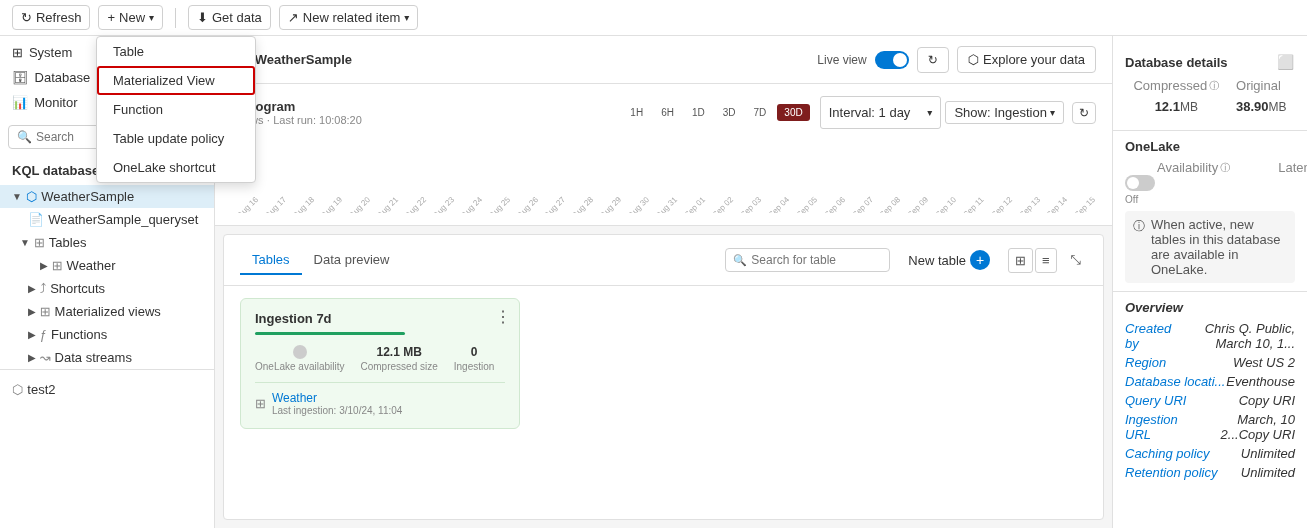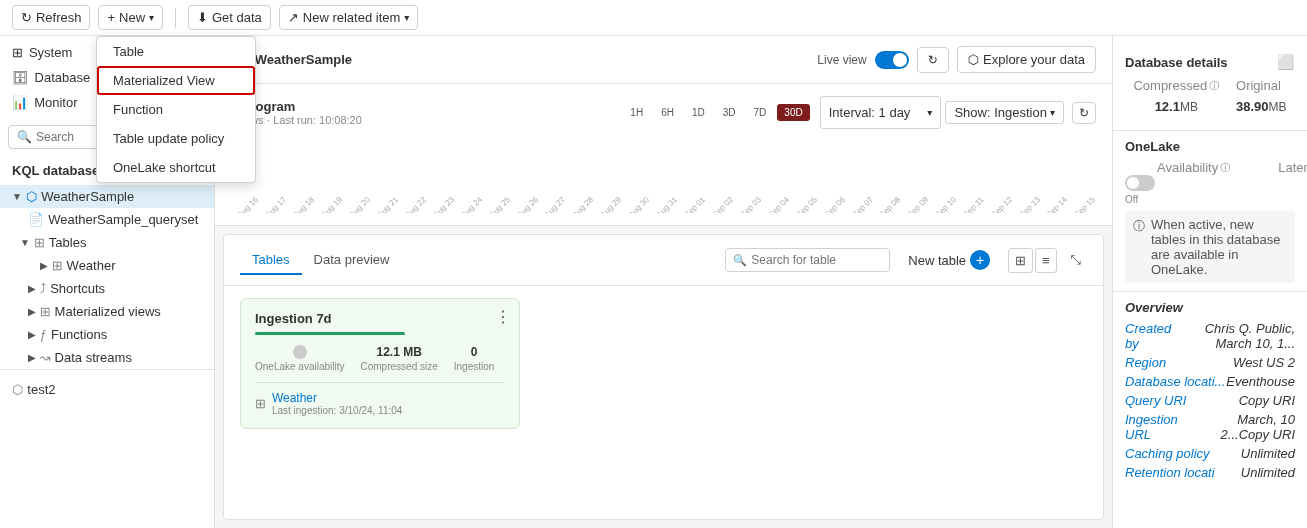--- a/index.html
+++ b/index.html
@@ -567,20 +567,20 @@
   </div>
           <div class="overview-row">
     <span class="overview-key">Ingestion URL</span>
     <span class="overview-val">March, 10 2...Copy URI</span>
   </div>
           <div class="overview-row">
     <span class="overview-key">Caching policy</span>
     <span class="overview-val">Unlimited</span>
   </div>
           <div class="overview-row">
-    <span class="overview-key">Retention locati</span>
+    <span class="overview-key">Retention policy</span>
     <span class="overview-val">Unlimited</span>
   </div>
         </div>
     </div>
   </div>
 
 </div>
 
 </body></html>

